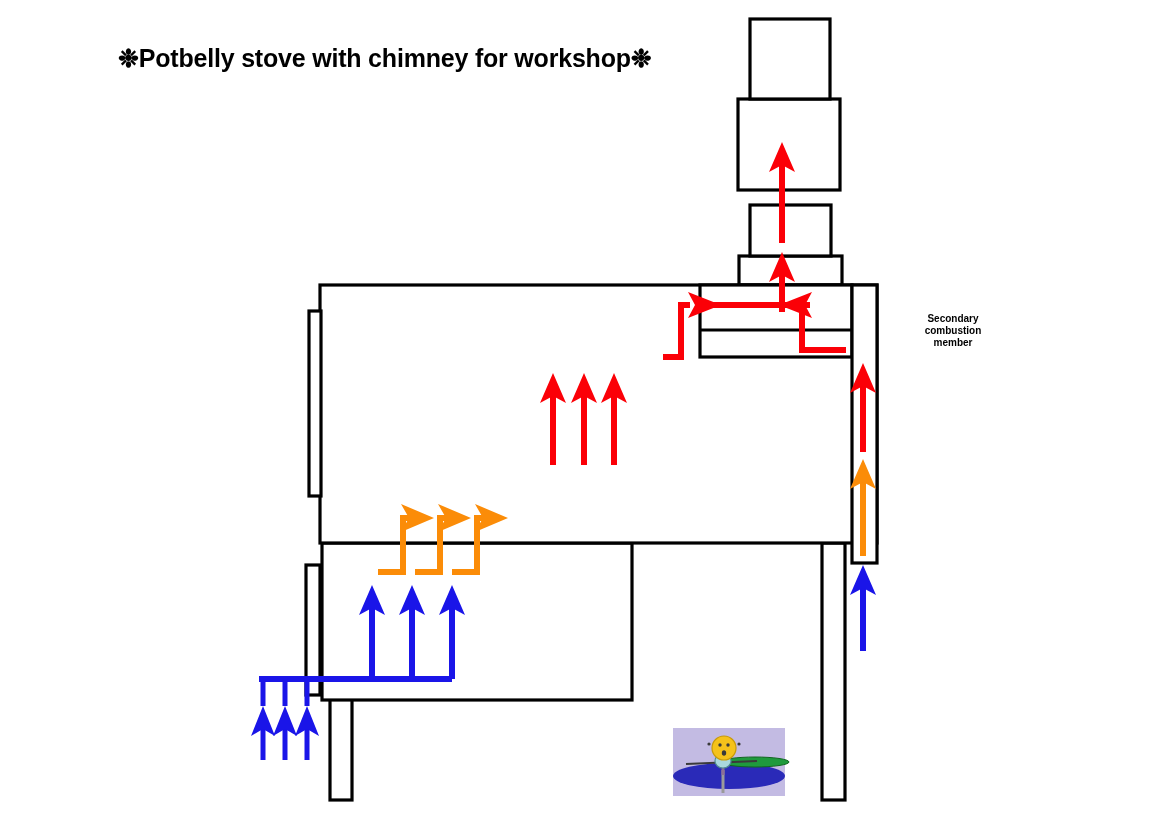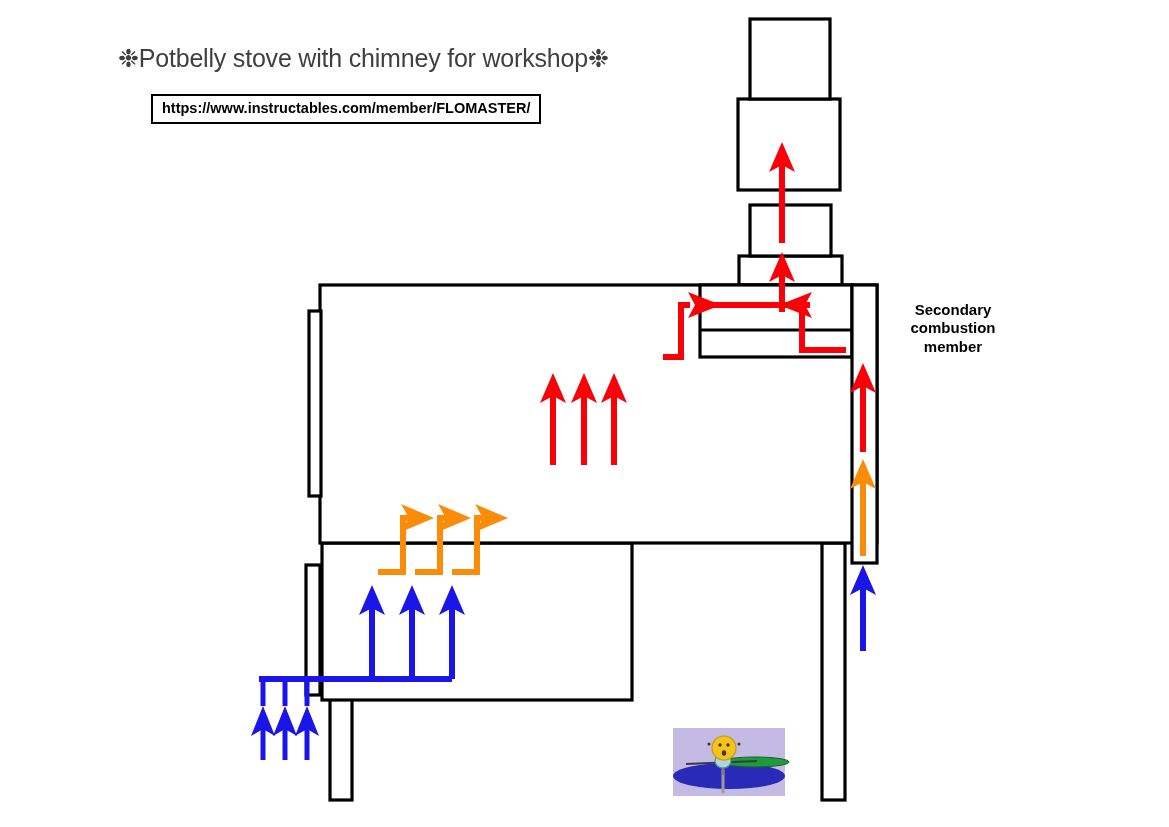--- a/index.html
+++ b/index.html
@@ -20,45 +20,45 @@
     left: 0;
     top: 0;
     width: 1169px;
     height: 827px;
   }
   .page-title {
     position: absolute;
     left: 118px;
     top: 44px;
     font-size: 25px;
-    font-weight: normal;
-    color: #404040;
+    font-weight: bold;
+    color: #000000;
     white-space: nowrap;
     letter-spacing: -0.2px;
   }
   .url-box {
     position: absolute;
     left: 151px;
     top: 94px;
     border: 2px solid #000000;
     background: #ffffff;
     padding: 4px 9px 5px 9px;
     font-size: 14.5px;
     font-weight: bold;
     color: #000000;
     white-space: nowrap;
     line-height: 1.15;
   }
   .side-label {
     position: absolute;
     left: 893px;
-    top: 301px;
+    top: 313px;
     width: 120px;
     text-align: center;
-    font-size: 15px;
+    font-size: 10px;
     font-weight: bold;
     color: #000000;
     line-height: 1.22;
   }
   .side-label span { display: block; }
   svg { display: block; }
   .blk {
     fill: none;
     stroke: #000000;
     stroke-width: 3.2;
@@ -88,23 +88,20 @@
   .avatar-hub { fill: #a9d8de; stroke: #4f8b92; stroke-width: 1.2; }
   .avatar-dot { fill: #3a3a3a; }
 </style>
 </head>
 <body>
 
 <div id="diagram-root">
 
   <div class="page-title">❉Potbelly stove with chimney for workshop❉</div>
 
-  <div class="url-box">
-    <span>https://www.instructables.com/member/FLOMASTER/</span>
-  </div>
 
   <div class="side-label">
     <span>Secondary</span>
     <span>combustion</span>
     <span>member</span>
   </div>
 
   <svg width="1169" height="827" viewBox="0 0 1169 827">
 
     <g>

